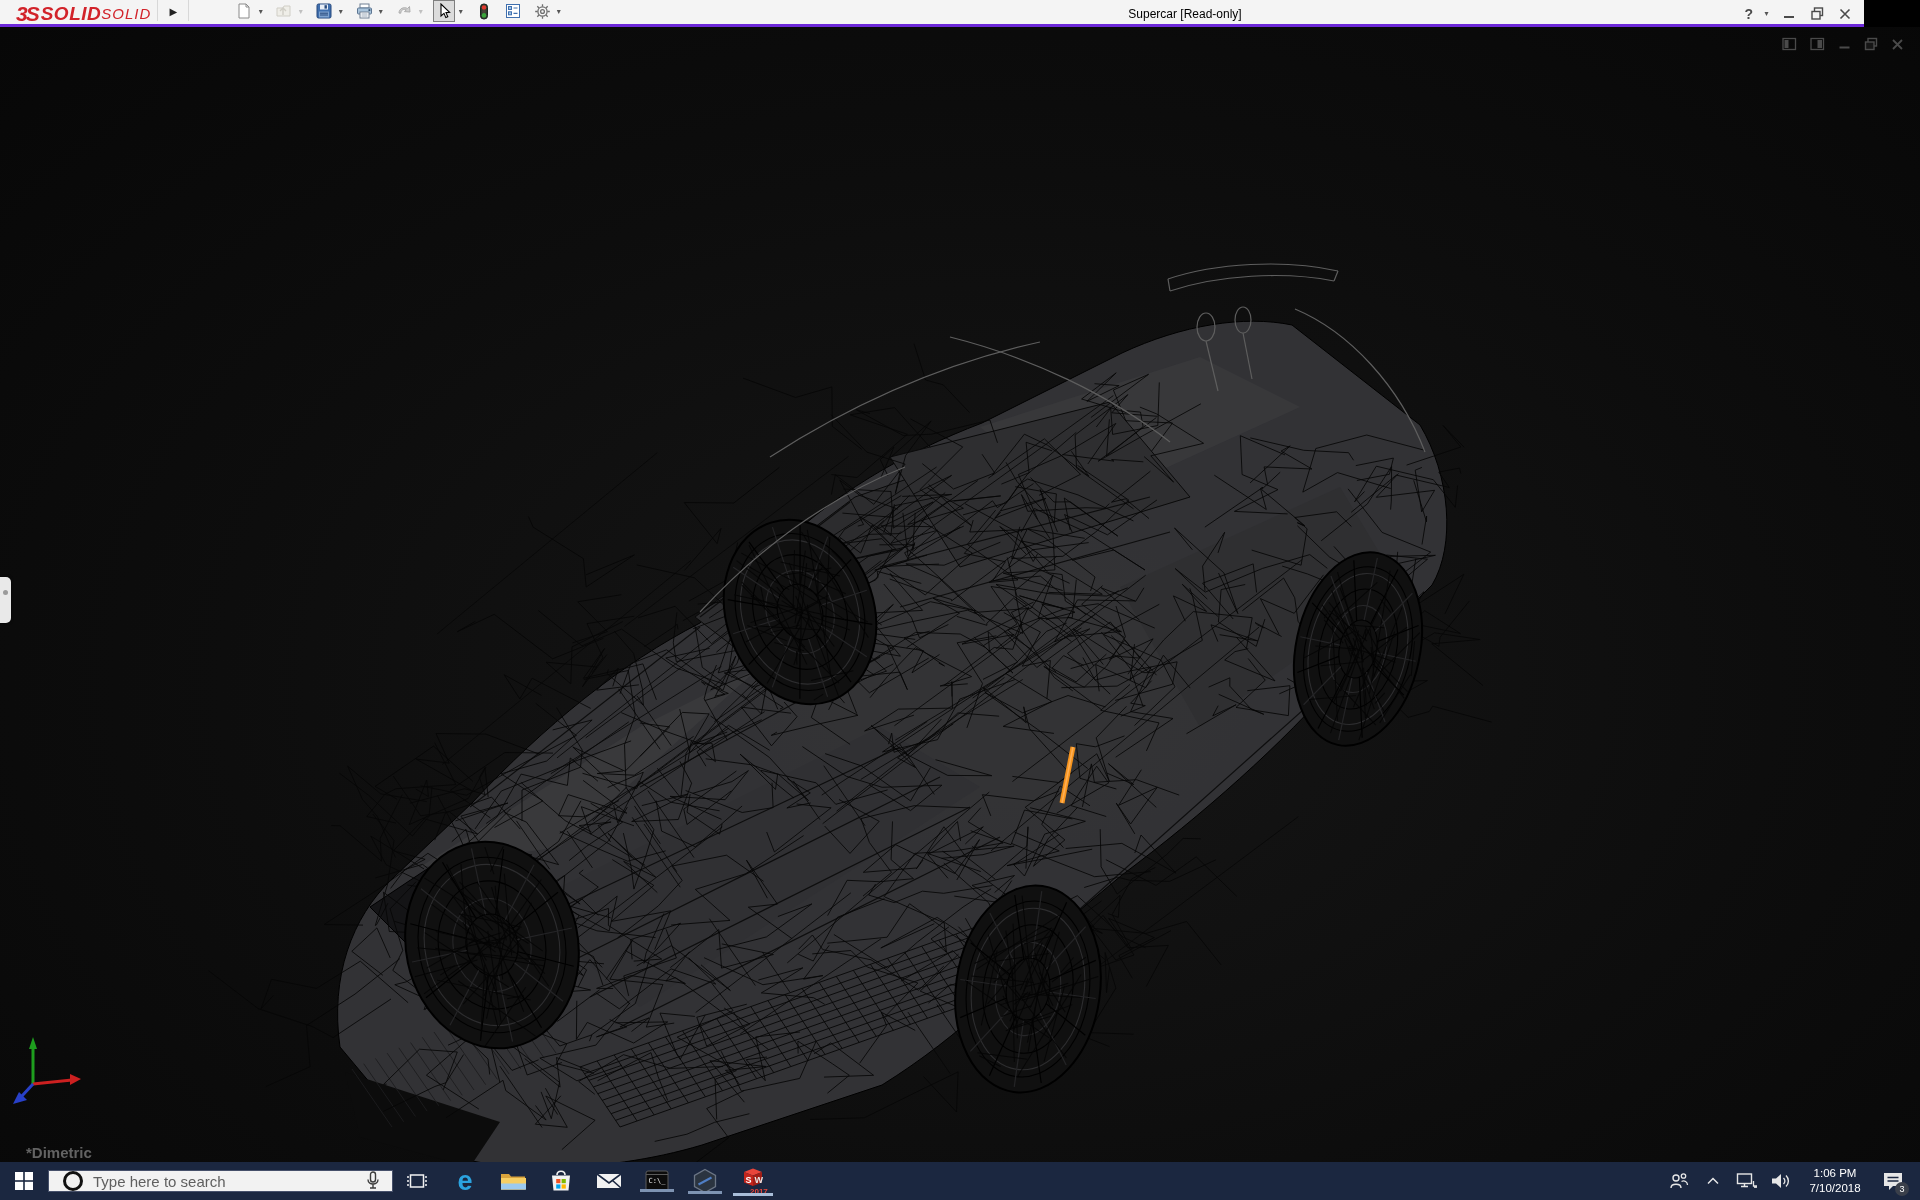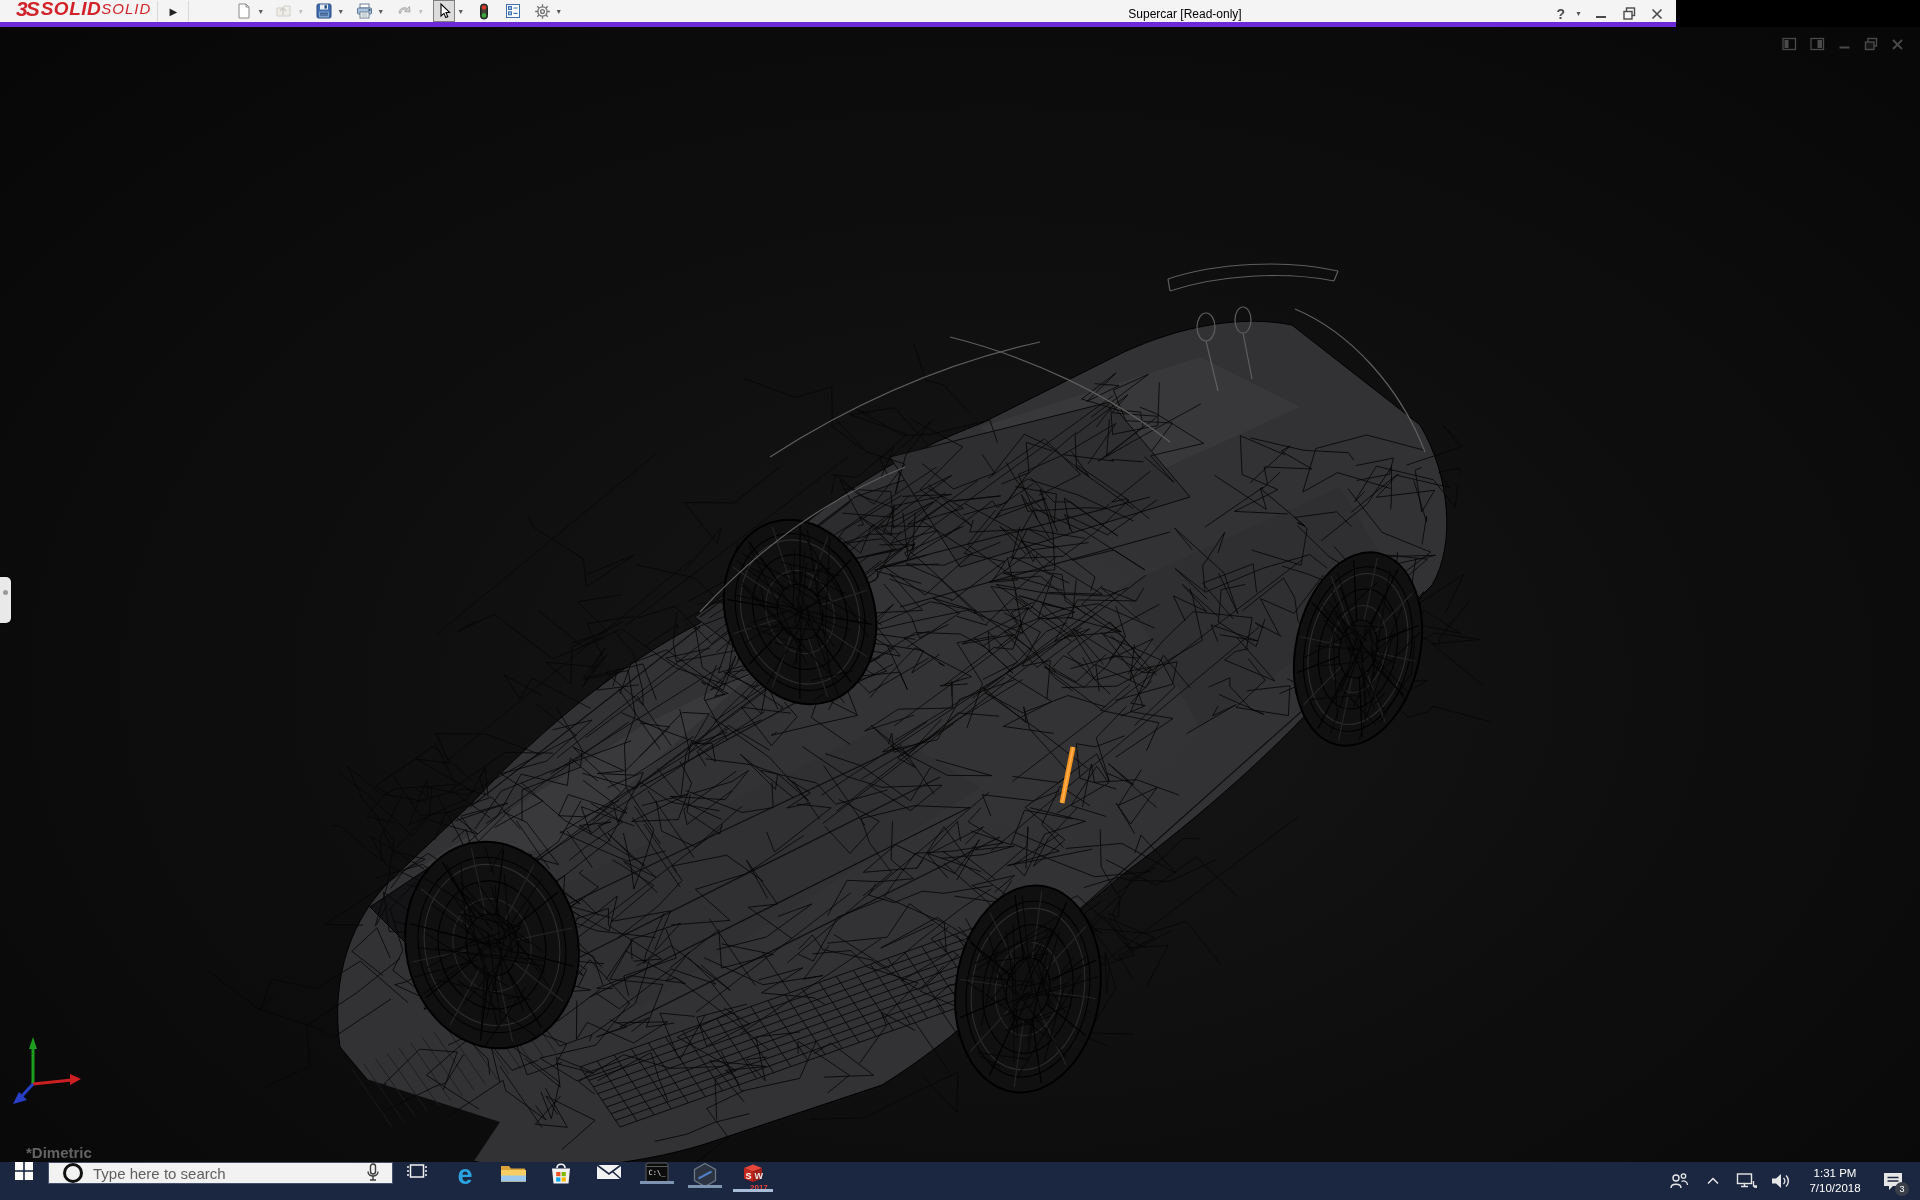--- a/index.html
+++ b/index.html
@@ -1,22 +1,22 @@
 <!DOCTYPE html>
 <html><head>
 <meta charset="utf-8">
 <style>
   * { margin:0; padding:0; box-sizing:border-box; }
   html,body { width:1920px; height:1200px; overflow:hidden; background:#000;
     font-family:"Liberation Sans", sans-serif; }
   .app { position:relative; width:1920px; height:1200px; }
 
   
-  .titlebar { position:absolute; top:0; left:0; width:1676px; height:27px;
-    background:#f4f4f4; border-bottom:5px solid #6d28d9; display:flex; align-items:flex-end; }
+  .titlebar { position:absolute; top:0; left:0; width:1864px; height:27px;
+    background:#f4f4f4; border-bottom:3px solid #6d28d9; display:flex; align-items:flex-start; }
   .brand { display:flex; align-items:center; height:27px; padding-left:16px; }
   .brand-mark { font-style:italic; font-weight:bold; font-size:21px; letter-spacing:-2px;
     color:#d2232a; margin-right:3px; }
   .brand-solid { font-style:italic; font-weight:bold; font-size:19px; color:#d2232a; letter-spacing:.5px; }
   .brand-works { font-style:italic; font-weight:400; font-size:15px; color:#d2232a; letter-spacing:1px; }
   .tb-sep { width:1px; height:21px; background:#d8d8d8; margin:0 6px; }
   .flyout-btn { width:18px; height:22px; display:flex; align-items:center; justify-content:center;
     font-size:10px; color:#222; cursor:default; }
   .tb-icons { display:flex; align-items:center; margin-left:38px; }
   .tb-unit { display:flex; align-items:center; margin-right:7px; }
@@ -38,21 +38,21 @@
   .doc-ctrls { position:absolute; top:10px; right:16px; display:flex; gap:13px; align-items:center; }
   .doc-ctrls svg { display:block; }
   .left-tab { position:absolute; left:0; top:550px; width:11px; height:46px;
     background:#e9e9e9; border-radius:0 5px 5px 0; box-shadow:0 0 3px rgba(0,0,0,.6); }
   .left-tab .dot { position:absolute; left:3px; top:13px; width:5px; height:5px;
     border-radius:50%; background:#9a9a9a; }
   .view-label { position:absolute; left:26px; bottom:1px; font-size:15px; font-weight:bold; color:#636363; }
 
   
   .taskbar { position:absolute; left:0; bottom:0; width:1920px; height:38px;
-    background:#1b2740; display:flex; align-items:flex-start; }
+    background:#1b2740; display:flex; align-items:center; }
   .start-btn { width:48px; display:flex; align-items:center; justify-content:center; }
   .search-box { width:345px; background:#f2f2f2; display:flex; align-items:center;
     border:1px solid #5a6residual578; border:1px solid #46506a; }
   .search-ring { width:20px; height:20px; border:3px solid #111; border-radius:50%; margin:0 10px 0 14px; }
   .search-input { flex:1; border:none; outline:none; background:transparent;
     font-size:15px; color:#4f4f4f; font-family:"Liberation Sans",sans-serif; }
   .search-input::placeholder { color:#5f5f5f; opacity:1; }
   .mic { margin:0 12px; }
   .tb-app { width:48px; position:relative; display:flex; align-items:center; justify-content:center; }
   .tb-app .underline { position:absolute; bottom:0; left:7px; right:7px; height:3px; background:#7e93b2; }
@@ -1156,21 +1156,21 @@
           <path d="M17.5 9 v5 h3.5 M18.8 14 v2 M20.2 14 v2" stroke="#e6e6e6" stroke-width="1.3" fill="none"></path>
         </svg>
       </span>
       <span class="tray-ico">
         <svg width="22" height="18">
           <polygon points="2,6.5 6,6.5 11,2 11,16 6,11.5 2,11.5" fill="#e6e6e6"></polygon>
           <path d="M13.5 6 c1.8 1.8 1.8 4.2 0 6 M16 3.5 c3.2 3.2 3.2 7.8 0 11" fill="none" stroke="#e6e6e6" stroke-width="1.4"></path>
         </svg>
       </span>
       <span class="clock">
-        <div>1:31 PM</div>
+        <div>1:06 PM</div>
         <div>7/10/2018</div>
       </span>
       <span class="action">
         <svg width="22" height="20">
           <path d="M2 2 h18 v13 h-9 l-4 4 v-4 H2 Z" fill="#e6e6e6"></path>
           <path d="M5.5 6.5 h11 M5.5 10 h11" stroke="#1b2740" stroke-width="1.5"></path>
         </svg>
         <span class="badge">3</span>
       </span>
     </div>

